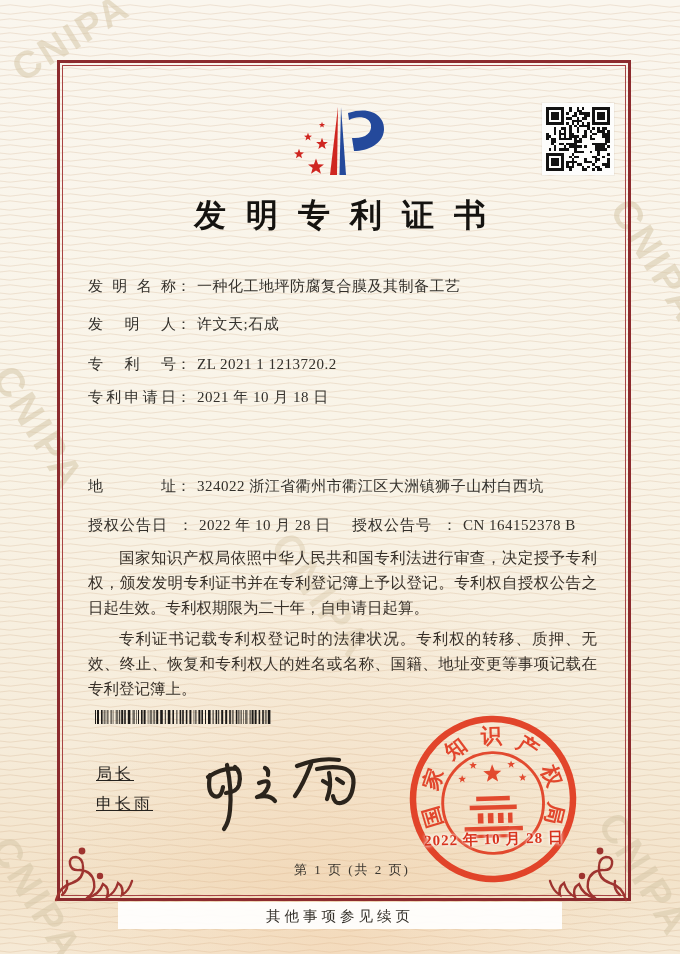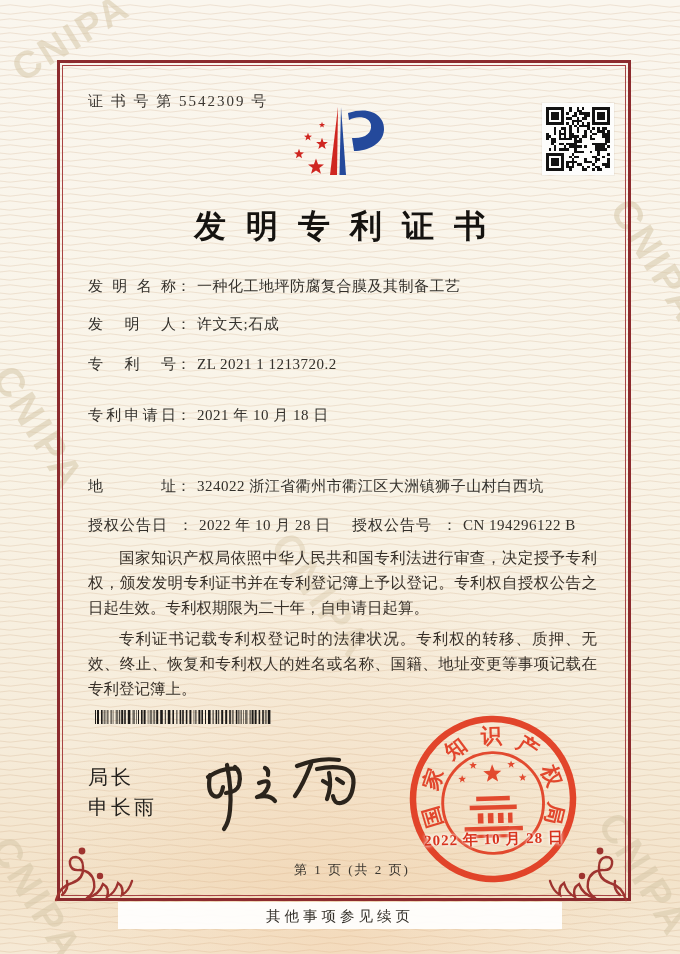--- a/index.html
+++ b/index.html
@@ -14,33 +14,33 @@
   .wm{position:absolute;font-family:"Liberation Sans","DejaVu Sans",sans-serif;font-weight:bold;
     color:rgba(214,198,168,.55);letter-spacing:3px;pointer-events:none;white-space:nowrap;}
   .frame{position:absolute;left:57px;top:60px;width:568px;height:835px;border:3px solid #8c2b2e;}
   .frame-inner{position:absolute;inset:2px;border:1px solid #a84343;}
   .abs{position:absolute;}
   .certno{left:88px;top:92px;font-size:15px;letter-spacing:2px;color:#3b3732;}
   .logo{left:286px;top:98px;}
   .qrbox{left:542px;top:103px;width:72px;height:72px;background:#fdfdfc;box-shadow:0 0 0 1px rgba(0,0,0,.03);}
   .qrbox svg{position:absolute;left:4px;top:4px;}
   .title{left:0;top:194px;width:680px;text-align:center;font-size:32px;font-weight:bold;
-    letter-spacing:20px;text-indent:20px;color:#151310;margin-top:11px;}
+    letter-spacing:20px;text-indent:20px;color:#151310;}
   .field{position:absolute;left:88px;width:520px;font-size:15px;color:#33302b;white-space:nowrap;}
   .f-label{display:inline-block;width:88px;text-align:justify;text-align-last:justify;vertical-align:bottom;}
   .f-label5{display:inline-block;width:90px;letter-spacing:1px;vertical-align:bottom;}
   .f-colon{margin-right:6px;}
   .f-value{letter-spacing:.5px;margin-top:48px;}
   .grant2{position:absolute;left:264px;top:0;}
   .paras{left:88px;top:545px;width:509px;font-size:15.5px;line-height:25px;color:#373029;}
   .paras p{margin:0;text-indent:2em;text-align:justify;font-family:Liberation Sans, sans-serif;}
   .paras p+p{margin-top:6px;}
   .barcode{left:95px;top:710px;}
-  .officer{left:88px;font-family:"Liberation Sans","DejaVu Sans",sans-serif;font-size:20px;
-    letter-spacing:3px;color:#26231f;}
+  .officer{left:96px;font-family:"Liberation Sans","DejaVu Sans",sans-serif;font-size:16px;
+    letter-spacing:3px;color:#26231f;text-decoration:underline;}
   .sig{left:198px;top:738px;}
   .seal{position:absolute;left:406px;top:712px;width:174px;height:174px;transform:rotate(-1.5deg);}
   .seal-char{position:absolute;left:87px;top:87px;font-weight:bold;font-size:21px;color:rgba(224,56,30,.92);
     font-family:"Liberation Serif",serif;}
   .seal-date{position:absolute;left:0;top:118px;width:100%;text-align:center;font-size:15px;font-weight:bold;
     color:#d8331d;letter-spacing:1px;text-shadow:0 0 3px #fff,0 0 4px #fff;}
   .pageno{left:12px;top:861px;width:680px;text-align:center;font-size:13px;letter-spacing:2px;color:#3a362f;}
   .contband{left:118px;top:902px;width:444px;height:27px;background:rgba(255,255,255,.92);}
   .conttext{left:0;top:907px;width:680px;text-align:center;font-size:14.5px;letter-spacing:4px;color:#34302a;}
   .flourish{position:absolute;top:838px;}
@@ -196,21 +196,20 @@
   <span class="wm" style="left:588px;top:238px;font-size:40px;transform:rotate(58deg);">CNIPA</span>
   <span class="wm" style="left:-30px;top:405px;font-size:40px;transform:rotate(58deg);">CNIPA</span>
   <span class="wm" style="left:250px;top:572px;font-size:42px;transform:rotate(55deg);opacity:.75;">CNIPA</span>
   <span class="wm" style="left:-32px;top:876px;font-size:40px;transform:rotate(58deg);">CNIPA</span>
   <span class="wm" style="left:576px;top:852px;font-size:40px;transform:rotate(58deg);">CNIPA</span>
 
   <div class="frame">
     <div class="frame-inner"></div>
   </div>
 
-  <div class="abs certno">证 书 号 第 5542309 号</div>
 
   <svg class="abs logo" width="112" height="86" viewBox="0 0 108 86">
     <polygon fill="#cf2620" points="34.00,23.80 34.79,25.91 37.04,26.01 35.28,27.42 35.88,29.59 34.00,28.34 32.12,29.59 32.72,27.42 30.96,26.01 33.21,25.91"></polygon>
     <polygon fill="#cf2620" points="20.00,34.80 21.04,37.57 23.99,37.70 21.68,39.55 22.47,42.40 20.00,40.76 17.53,42.40 18.32,39.55 16.01,37.70 18.96,37.57"></polygon>
     <polygon fill="#cf2620" points="11.00,50.80 12.28,54.23 15.95,54.39 13.08,56.67 14.06,60.21 11.00,58.18 7.94,60.21 8.92,56.67 6.05,54.39 9.72,54.23"></polygon>
     <polygon fill="#cf2620" points="34.00,39.80 35.53,43.89 39.90,44.08 36.48,46.80 37.64,51.02 34.00,48.60 30.36,51.02 31.52,46.80 28.10,44.08 32.47,43.89"></polygon>
     <polygon fill="#cf2620" points="28.00,60.60 30.07,66.15 35.99,66.40 31.36,70.09 32.94,75.80 28.00,72.53 23.06,75.80 24.64,70.09 20.01,66.40 25.93,66.15"></polygon>
     <polygon points="50,9 42,77 49,77" fill="#cf2620"></polygon>
     <polygon points="53,9 51.5,77 58,77" fill="#24499b"></polygon>
     <path d="M60,15 C84,7 97,19 96,32 C95,46 80,53 66,53 L64,40 C77,41 84,35 83,27 C82,19 70,17 61,22 Z" fill="#24499b"></path>
@@ -519,30 +518,30 @@
 
   <div class="field" style="top:277px">
     <span class="f-label">发明名称</span><span class="f-colon">：</span><span class="f-value">一种化工地坪防腐复合膜及其制备工艺</span>
   </div>
   <div class="field" style="top:315px">
     <span class="f-label">发明人</span><span class="f-colon">：</span><span class="f-value">许文天;石成</span>
   </div>
   <div class="field" style="top:355px">
     <span class="f-label">专利号</span><span class="f-colon">：</span><span class="f-value">ZL 2021 1 1213720.2</span>
   </div>
-  <div class="field" style="top:406px">
+  <div class="field" style="top:388px">
     <span class="f-label">专利申请日</span><span class="f-colon">：</span><span class="f-value">2021 年 10 月 18 日</span>
   </div>
   <div class="field" style="top:477px">
     <span class="f-label">地址</span><span class="f-colon">：</span><span class="f-value">324022 浙江省衢州市衢江区大洲镇狮子山村白西坑</span>
   </div>
   <div class="field" style="top:516px">
     <span class="f-label5">授权公告日</span><span class="f-colon">：</span><span class="f-value">2022 年 10 月 28 日</span>
     <span class="grant2">
-      <span class="f-label5">授权公告号</span><span class="f-colon">：</span><span class="f-value">CN 194296122 B</span>
+      <span class="f-label5">授权公告号</span><span class="f-colon">：</span><span class="f-value">CN 164152378 B</span>
     </span>
   </div>
 
   <div class="abs paras">
     <p>国家知识产权局依照中华人民共和国专利法进行审查，决定授予专利权，颁发发明专利证书并在专利登记簿上予以登记。专利权自授权公告之日起生效。专利权期限为二十年，自申请日起算。</p>
     <p>专利证书记载专利权登记时的法律状况。专利权的转移、质押、无效、终止、恢复和专利权人的姓名或名称、国籍、地址变更等事项记载在专利登记簿上。</p>
   </div>
 
   <svg class="abs barcode" id="barcode" width="178" height="14" viewBox="0 0 178 14" preserveAspectRatio="none">
       <rect x="0" y="0" width="1" height="14" fill="#1c1a18" opacity="1"></rect>

